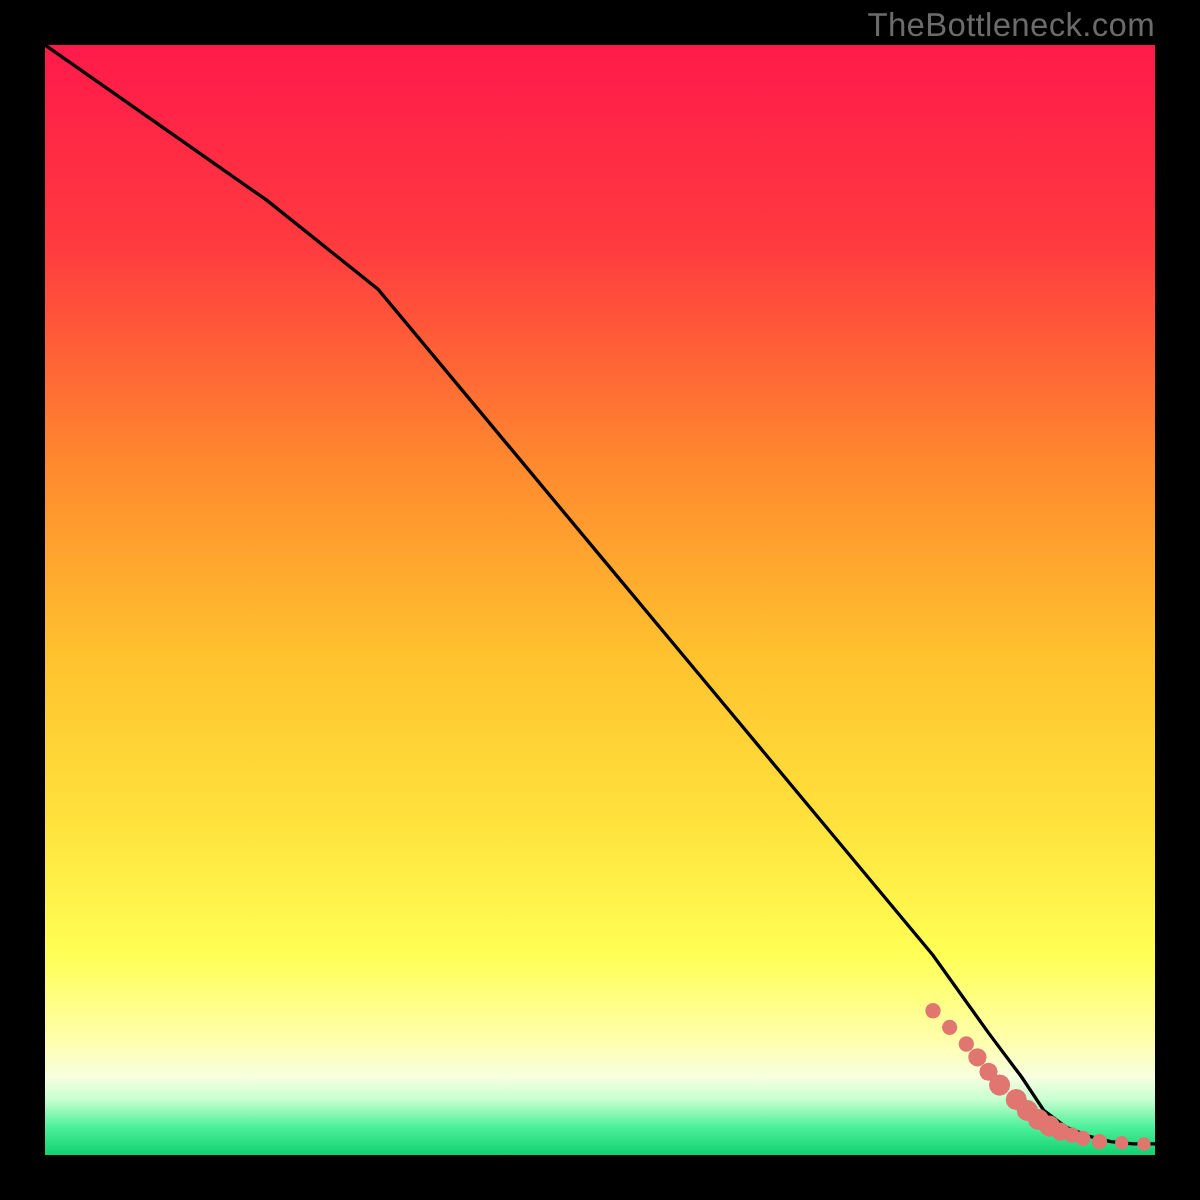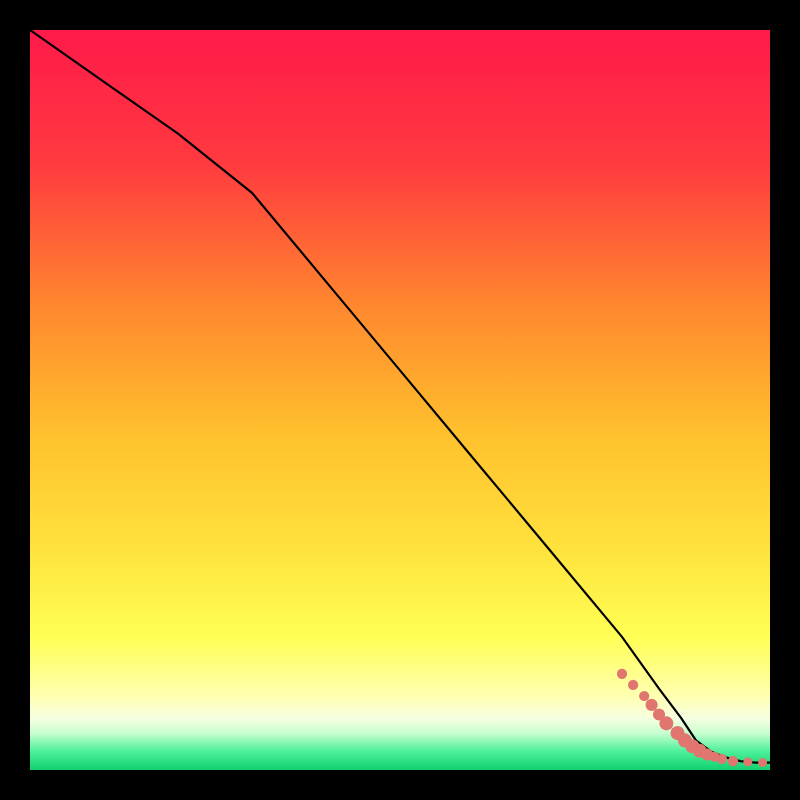--- a/index.html
+++ b/index.html
@@ -33,20 +33,21 @@
     color: #6b6b6b;
     font-size: 22px;
     letter-spacing: 0.2px;
     font-weight: 500;
   }
 </style>
 </head>
 <body>
 
 <div class="frame">
+  <div class="watermark">TheBottleneck.com</div>
 
   <svg class="plot" viewBox="0 0 740 740" preserveAspectRatio="none">
     <defs>
 
       <linearGradient id="bg-grad" x1="0" y1="0" x2="0" y2="1">
         <stop offset="0%" stop-color="#ff1a4a"></stop>
         <stop offset="18%" stop-color="#ff3a3f"></stop>
         <stop offset="38%" stop-color="#ff8a2e"></stop>
         <stop offset="55%" stop-color="#ffc22e"></stop>
         <stop offset="70%" stop-color="#ffe23c"></stop>

